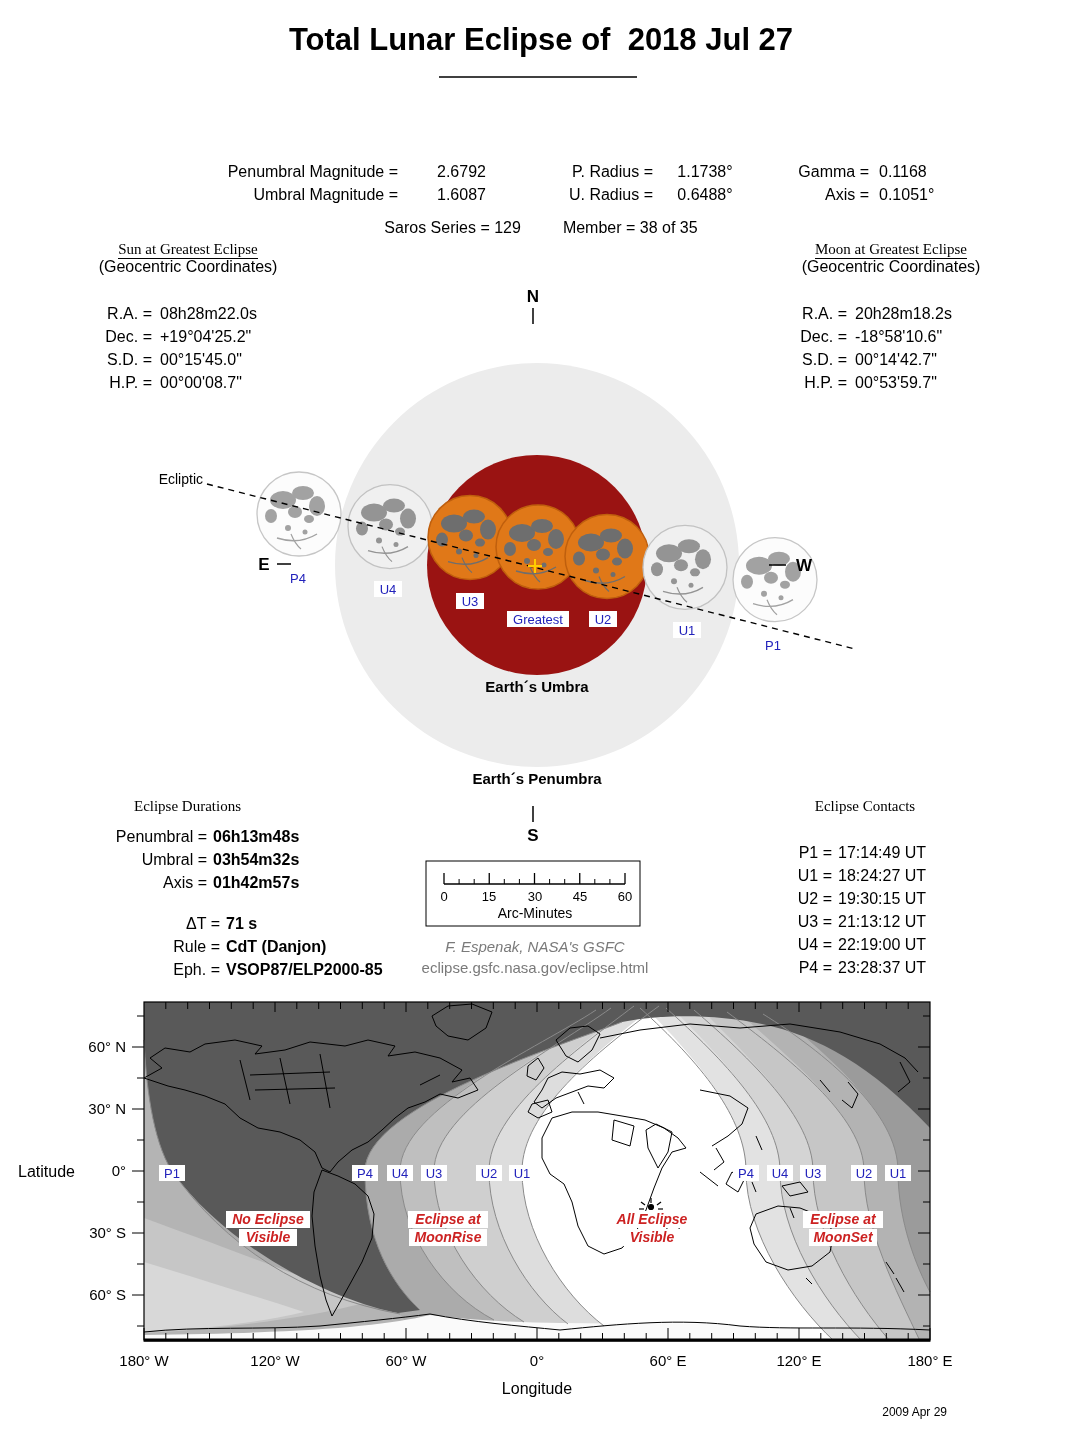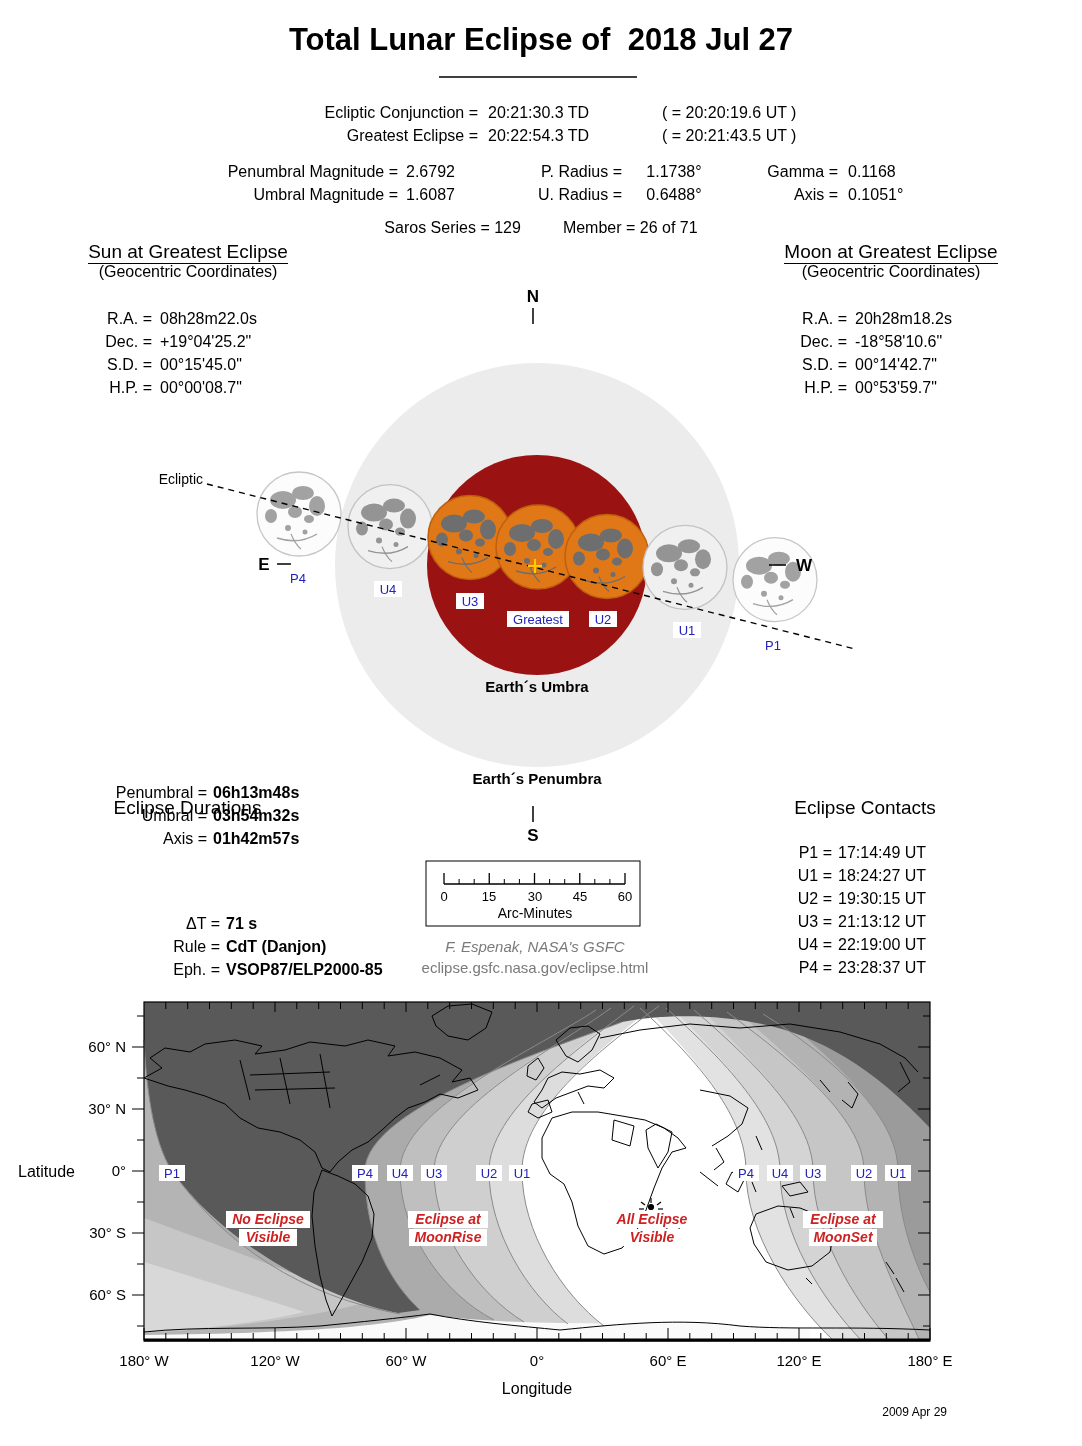--- a/index.html
+++ b/index.html
@@ -8,38 +8,38 @@
   #gfx{position:absolute;left:0;top:0;width:1082px;height:1446px;}
   .abs{position:absolute;}
   #title{left:0;top:22px;width:1082px;text-align:center;font-size:31px;font-weight:bold;white-space:pre;}
   .row{display:flex;line-height:23px;font-size:16px;}
   .conj{left:130px;top:101px;}
   .conj .cl{width:348px;text-align:right;white-space:pre;}
   .conj .cv{width:160px;margin-left:10px;white-space:pre;}
   .conj .cu{margin-left:14px;white-space:pre;}
   .mags{left:130px;top:160px;}
   .mags .m1l{width:268px;text-align:right;}
-  .mags .m1v{width:78px;padding-left:8px;}
+  .mags .m1v{width:78px;padding-left:8px;margin-left:31px;}
   .mags .m2l{width:138px;text-align:right;}
   .mags .m2v{width:88px;padding-left:8px;text-align:center;}
   .mags .m3l{width:120px;text-align:right;}
   .mags .m3v{padding-left:10px;}
   .saros{left:0;top:219px;width:1082px;display:flex;justify-content:center;gap:42px;font-size:16px;}
-  .blockhead{font-size:19px;}
+  .blockhead{font-size:15px;font-family:Liberation Serif, serif;}
   .blockhead .uline{border-bottom:1px solid #000;padding-bottom:1px;}
   .coordblock{font-size:16px;text-align:center;}
   .coordrows{margin-top:26px;text-align:left;}
   .coordrows .rl{width:52px;text-align:right;white-space:pre;}
   .coordrows .rv{padding-left:8px;white-space:pre;}
   .sunb{left:52px;top:241px;width:272px;}
   .sunb .coordrows{margin-left:48px;}
   .moonb{left:755px;top:241px;width:272px;}
   .moonb .coordrows{margin-left:40px;}
   .durb{left:80px;top:797px;width:215px;text-align:center;font-size:16px;}
-  .durrows{left:85px;top:781px;}
+  .durrows{left:85px;top:825px;}
   .durrows .dl{width:122px;text-align:right;white-space:pre;}
   .durrows .dv{padding-left:6px;white-space:pre;font-weight:bold;}
   .durx{left:98px;top:912px;}
   .conb{left:790px;top:797px;width:150px;text-align:center;font-size:16px;}
   .conrows{left:792px;top:825px;margin-top:16px;}
   .conrows .kl{width:40px;text-align:right;white-space:pre;}
   .conrows .kv{padding-left:6px;white-space:pre;}
   svg text{font-family:"Liberation Sans","DejaVu Sans",sans-serif;}
 </style>
 </head>
@@ -425,32 +425,20 @@
       <text x="799" y="1366" text-anchor="middle">120° E</text>
       <text x="930" y="1366" text-anchor="middle">180° E</text>
       <text x="537" y="1394" font-size="16" text-anchor="middle">Longitude</text>
     </g>
     <text x="947" y="1416" font-size="12" text-anchor="end">2009 Apr 29</text>
   </g>
 </svg>
 
 <div id="title" class="abs">Total Lunar Eclipse of  2018 Jul 27</div>
 
-<div class="abs conj">
-  <div class="row">
-    <span class="cl">Ecliptic Conjunction =</span>
-    <span class="cv">20:21:30.3 TD</span>
-    <span class="cu">( = 20:20:19.6 UT )</span>
-  </div>
-  <div class="row">
-    <span class="cl">Greatest Eclipse =</span>
-    <span class="cv">20:22:54.3 TD</span>
-    <span class="cu">( = 20:21:43.5 UT )</span>
-  </div>
-</div>
 
 <div class="abs mags">
   <div class="row">
     <span class="m1l">Penumbral Magnitude =</span>
     <span class="m1v">2.6792</span>
     <span class="m2l">P. Radius =</span>
     <span class="m2v">1.1738°</span>
     <span class="m3l">Gamma =</span>
     <span class="m3v">0.1168</span>
   </div>
@@ -459,21 +447,21 @@
     <span class="m1v">1.6087</span>
     <span class="m2l">U. Radius =</span>
     <span class="m2v">0.6488°</span>
     <span class="m3l">Axis =</span>
     <span class="m3v">0.1051°</span>
   </div>
 </div>
 
 <div class="abs saros">
   <span>Saros Series = 129</span>
-  <span>Member = 26 of 71</span>
+  <span>Member = 38 of 35</span>
 </div>
 
 <div class="abs sunb coordblock">
   <div class="blockhead"><span class="uline">Sun at Greatest Eclipse</span></div>
   <div>(Geocentric Coordinates)</div>
   <div class="coordrows">
     <div class="row">
           <span class="rl">R.A. =</span>
           <span class="rv">08h28m22.0s</span>
         </div>

